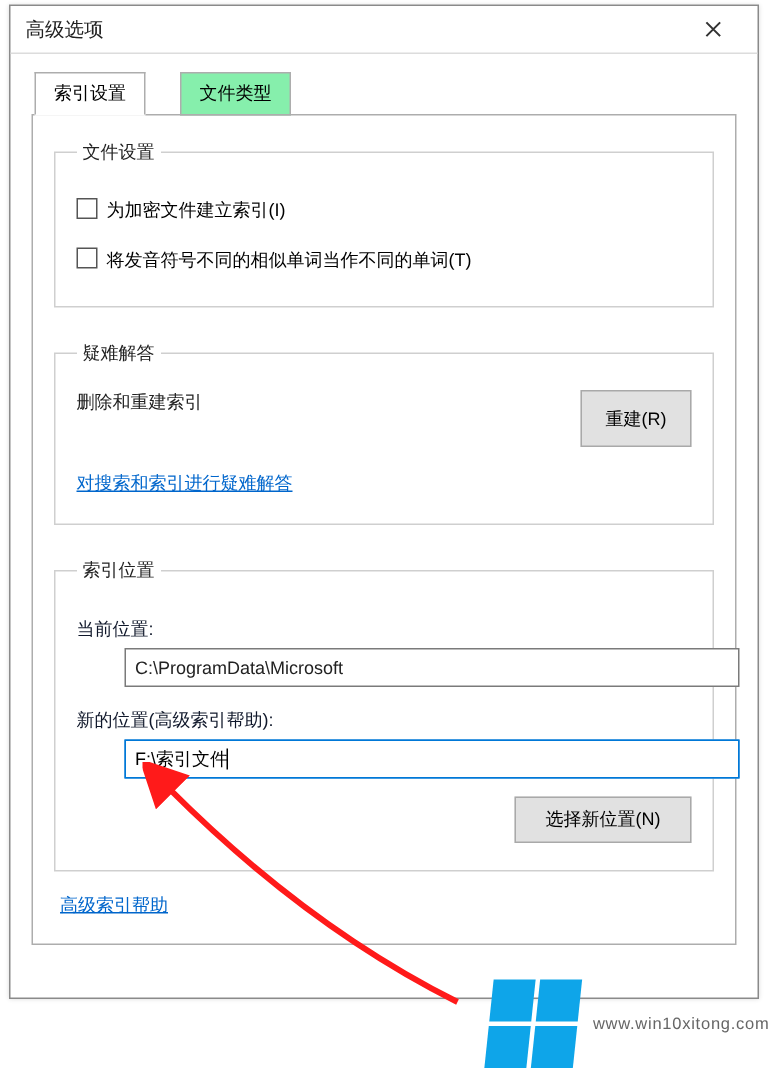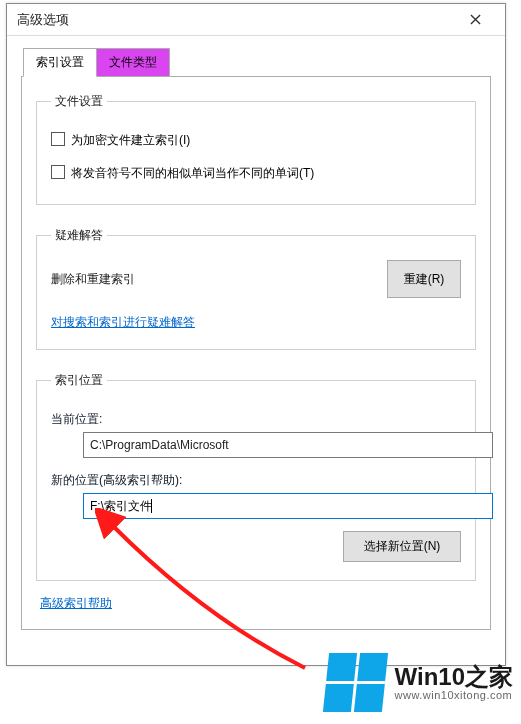--- a/index.html
+++ b/index.html
@@ -35,34 +35,35 @@
     display: flex; align-items: center; justify-content: center;
   }
   .closebtn svg { width: 11px; height: 11px; stroke: #333; stroke-width: 1.5; }
   .client {
     padding: 12px 14px 10px 14px;
   }
   .tabstrip {
     display: flex;
     align-items: flex-end;
     margin-left: 2px;
+    gap: 24px;
   }
   .tab {
     padding: 5px 12px;
     border: 1px solid #adadad;
     background: #fff;
     font-size: 12px;
     position: relative;
   }
   .tab.active {
     border-bottom: 1px solid #fff;
     z-index: 2;
   }
   .tab.inactive {
-    background: #d946ef;
+    background: #86efac;
     margin-left: -1px;
     font-family: Liberation Serif, serif;
   }
   .tabpanel {
     border: 1px solid #adadad;
     padding: 16px 14px 14px 14px;
     margin-top: -1px;
     min-height: 554px;
     position: relative;
   }
@@ -84,21 +85,20 @@
   }
   .checkbox-row:last-child { margin-bottom: 4px; }
   .fauxcheck {
     width: 14px; height: 14px;
     border: 1px solid #555;
     margin-right: 6px;
     display: inline-block;
   }
   .troubleshoot-row {
     display: flex;
-    align-items: center;
     margin-bottom: 16px;
   }
   .troubleshoot-text { flex: 1; font-size: 12px; color:#222; }
   .winbtn {
     min-width: 74px;
     height: 38px;
     padding: 0 12px;
     background: #e1e1e1;
     border: 1px solid #a9a9a9;
     font-family: inherit;
@@ -264,16 +264,15 @@
 </svg>
 
 <div class="watermark">
   <div class="winlogo">
     <div></div>
       <div></div>
       <div></div>
       <div></div>
   </div>
   <div class="wmtext">
-    <div class="big">Win10之家</div>
     <div class="small">www.win10xitong.com</div>
   </div>
 </div>
 
 </body></html>

